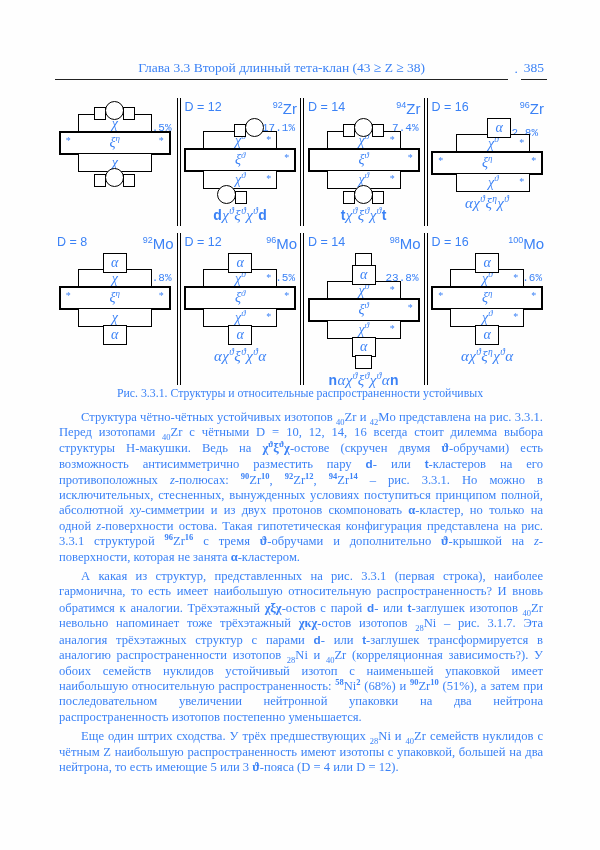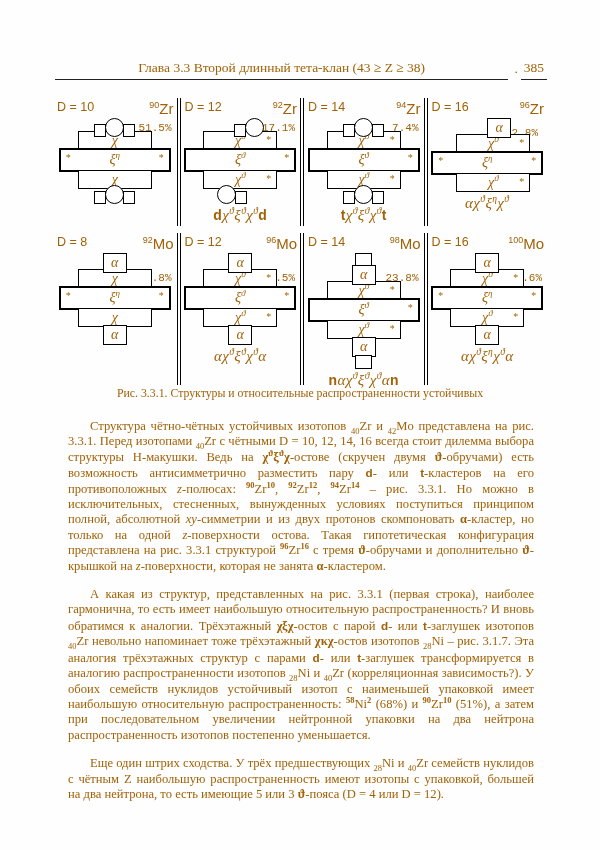--- a/index.html
+++ b/index.html
@@ -1,17 +1,17 @@
 <!DOCTYPE html>
 <html><head>
 <meta charset="utf-8">
 <style>
   html,body{margin:0;padding:0;background:#e8e8e8;}
   .page{position:relative;width:600px;height:850px;background:#fefefe;margin:0 auto;
-        font-family:"Liberation Serif",serif;color:#a16207;overflow:hidden;}
+        font-family:"Liberation Serif",serif;color:#3b82f6;overflow:hidden;}
   
   .header{position:absolute;left:55px;top:60px;width:492px;display:flex;align-items:flex-end;font-size:13.5px;}
   .header-title{flex:1;text-align:center;border-bottom:1.6px solid #222;padding-bottom:3px;}
   .header-dot{padding:0 3px 3px 6px;}
   .header-page{border-bottom:1.6px solid #222;padding:0 3px 3px 3px;}
   
   .figure{position:absolute;left:53px;top:98px;width:494px;display:grid;
           grid-template-columns:repeat(4,1fr);grid-template-rows:128px 152px;row-gap:7px;}
   .cell{position:relative;padding-top:2px;}
   .cell:not(:nth-child(4n+1)){border-left:4px double #000;}
@@ -47,44 +47,40 @@
   .nbox.top{margin-bottom:-2px;} .nbox.bot{margin-top:-2px;}
   .formula{text-align:center;font-size:15px;margin-top:3px;letter-spacing:.4px;}
   .formula sup{font-size:9.5px;line-height:0;}
   
   .figcap{position:absolute;left:80px;top:378px;width:440px;text-align:center;
           font-size:11.8px;line-height:14.5px;margin-top:8px;}
   .figcap sub{font-size:8px;line-height:0;}
   
   .body-text{position:absolute;left:55px;top:406px;width:492px;
              font-size:12.6px;line-height:15.4px;text-align:justify;}
-  .para{margin:13px;text-indent:22px;}
+  .para{margin:4px;text-indent:22px;}
   .b,.g{font-weight:bold;}
   .i{font-style:italic;}
   .bs{font-family:"Liberation Sans",sans-serif;font-weight:bold;font-size:.93em;}
   .fg{font-style:italic;}
   sup,sub{line-height:0;}
   .body-text sup,.body-text sub{font-size:8.5px;}
 </style>
 </head>
 <body>
 
 <div class="page">
   <div class="header">
     <div class="header-title">Глава 3.3 Второй длинный тета-клан (43 ≥ Z ≥ 38)</div>
     <div class="header-dot">.</div>
     <div class="header-page">385</div>
   </div>
 
   <div class="figure">
       <div class="cell c1">
-        <div class="phead">
-          <div class="dlabel">D = 10</div>
-          <div class="iso"><sup>90</sup>Zr</div>
-        </div>
         <div class="pct">51.5%</div>
         <div class="diagram">
           <div class="clu top">
             <div class="sq"></div>
             <div class="circ"></div>
             <div class="sq"></div>
           </div>
           <div class="band">
             <div class="blbl">χ</div>
           </div>

